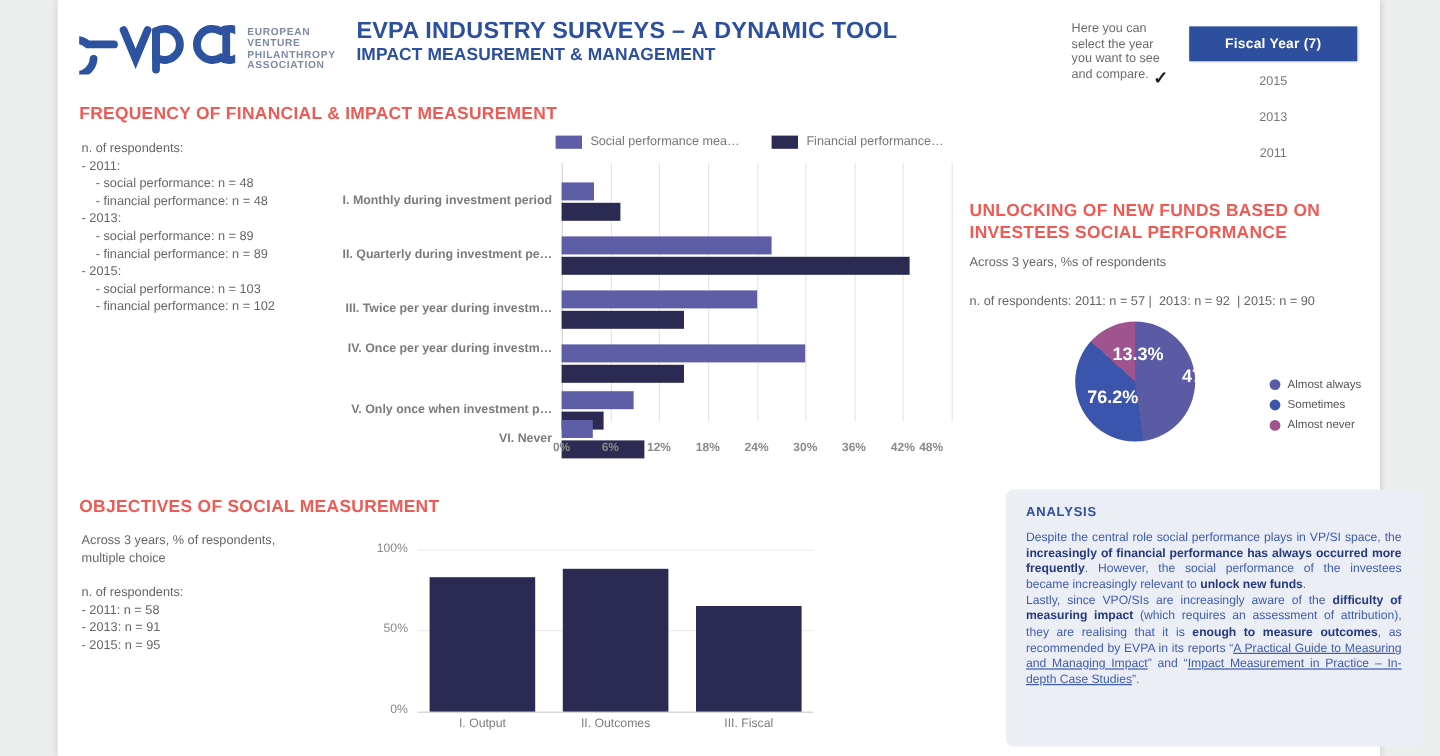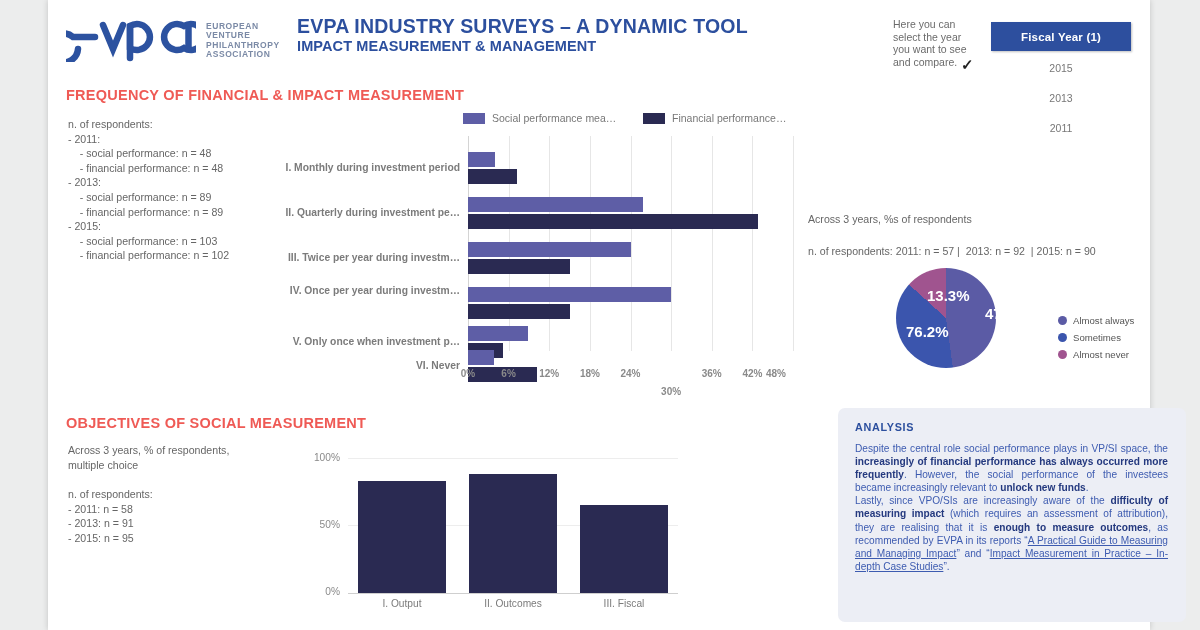--- a/index.html
+++ b/index.html
@@ -135,21 +135,21 @@
 VENTURE
 PHILANTHROPY
 ASSOCIATION</div>
   </div>
 
   <div class="title-main">EVPA INDUSTRY SURVEYS – A DYNAMIC TOOL</div>
   <div class="title-sub">IMPACT MEASUREMENT &amp; MANAGEMENT</div>
 
   <div class="year-help">Here you can select the year you want to see and compare.</div>
 
-  <div class="fy-btn">Fiscal Year (1)</div>
+  <div class="fy-btn">Fiscal Year (7)</div>
 
   <div class="year-opt" style="top:58px;">
     <span class="year-check">✓</span>
     <span>2015</span>
   </div>
   <div class="year-opt" style="top:88px;">
     <span>2013</span>
   </div>
   <div class="year-opt" style="top:118px;">
     <span>2011</span>
@@ -212,27 +212,31 @@
 
       <div class="catlab" style="top:224px;">VI. Never</div>
       <div class="bar s" style="top:214px;left:0;width:26.4px;"></div>
       <div class="bar f" style="top:231px;left:0;width:69.1px;"></div>
 
       <div class="xtick" style="left:0;">0%</div>
       <div class="xtick" style="left:40.6px;">6%</div>
       <div class="xtick" style="left:81.2px;">12%</div>
       <div class="xtick" style="left:121.9px;">18%</div>
       <div class="xtick" style="left:162.5px;">24%</div>
-      <div class="xtick" style="left:203.1px;margin-top:18px;">30%</div>
+      <div class="xtick" style="left:203.1px;">30%</div>
       <div class="xtick" style="left:243.7px;">36%</div>
       <div class="xtick" style="left:284.4px;">42%</div>
       <div class="xtick" style="left:308px;">48%</div>
     </div>
   </div>
 
+  <div class="sec-title" style="left:760px;top:167px;line-height:18px;">
+    <div>UNLOCKING OF NEW FUNDS BASED ON</div>
+    <div>INVESTEES SOCIAL PERFORMANCE</div>
+  </div>
   <div class="note" style="left:760px;top:212px;">Across 3 years, %s of respondents</div>
   <div class="note" style="left:760px;top:244px;">n. of respondents: 2011: n = 57 |  2013: n = 92  | 2015: n = 90</div>
 
   <div class="pie" style="background:conic-gradient(#5b5ba5 0deg 172.1deg, #3b55ad 172.1deg 312.1deg, #a0548f 312.1deg 360deg);"></div>
   <div class="pie-lab" style="left:937px;top:305px;">47.8%</div>
   <div class="pie-lab" style="left:858px;top:323px;">76.2%</div>
   <div class="pie-lab" style="left:879px;top:287px;">13.3%</div>
 
   <div class="pie-leg" style="top:315px;">
     <span class="dot" style="background:#5b5ba5;"></span>

